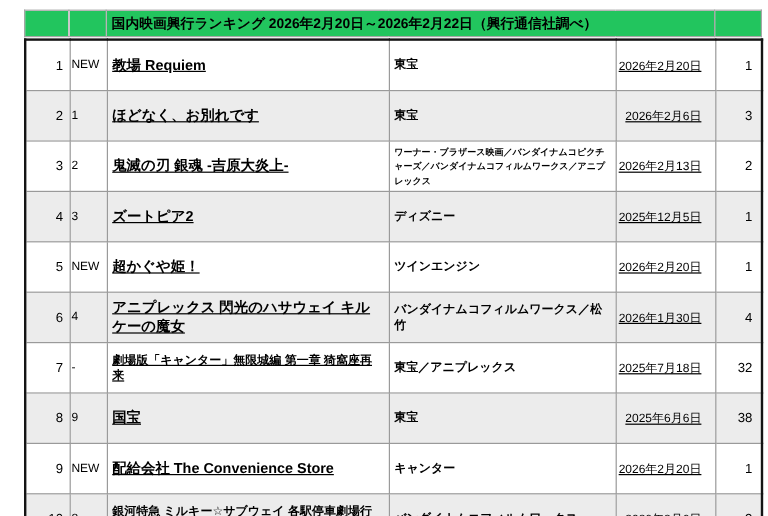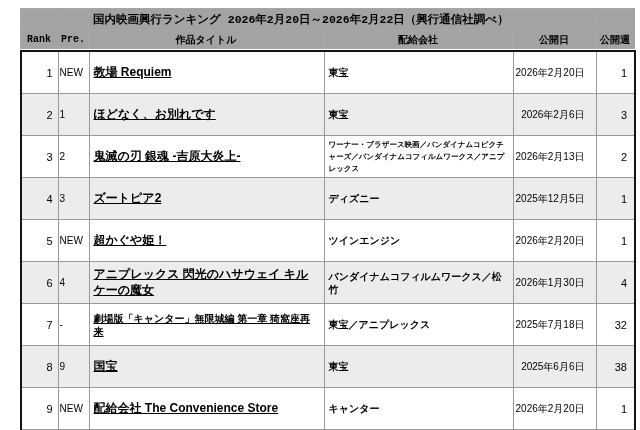--- a/index.html
+++ b/index.html
@@ -8,38 +8,38 @@
     background: #ffffff;
     font-family: "Liberation Sans", "DejaVu Sans", sans-serif;
     color: #000;
     overflow: hidden;
   }
   .sheet { position: absolute; left: 20px; top: 8px; width: 614px; }
 
   table { border-collapse: collapse; table-layout: fixed; width: 614px; }
 
   
-  .head-table td, .head-table th { border: 1px solid #a6a6a6; background: #a3a3a3; overflow: hidden; font-family: Liberation Mono, monospace; }
+  .head-table td, .head-table th { border: 1px solid #a6a6a6; background: #22c55e; overflow: hidden; }
   .title-row td { height: 19px; }
   .t-title { font-size: 11.5px; font-weight: 700; text-align: left; padding: 0 2px 0 4px; white-space: nowrap; }
   .header-row th { height: 17px; font-size: 10px; font-weight: 700; text-align: center; padding: 0 1px; white-space: nowrap; }
 
   
   .data-table { margin-top: 1px; border: 2px solid #141414; }
   .data-table td { border: 1px solid #9a9a9a; height: 37px; vertical-align: middle; overflow: hidden; }
   .data-table tr:nth-child(even) td { background: #ececec; }
   .data-table tr:nth-child(odd) td { background: #ffffff; }
 
   .c-rank { text-align: right; padding-right: 5px; font-size: 11px; }
   .c-pre  { text-align: left; font-size: 10px; padding: 0 1px; }
   .c-title{ text-align: left; padding: 2px 4px; font-size: 12px; font-weight: 700; line-height: 1.3; text-decoration: underline; }
   .c-title.fit { font-size: 10px; }
   .c-dist { text-align: left; padding: 2px 4px; font-size: 10px; font-weight: 700; line-height: 1.3; }
   .c-dist.small { font-size: 7.5px; line-height: 1.6; }
-  .c-date { text-align: right; padding-right: 11px; font-size: 10px; white-space: nowrap; }
+  .c-date { text-align: right; padding-right: 11px; font-size: 10px; white-space: nowrap; text-decoration: underline; }
   .c-week { text-align: right; padding-right: 7px; font-size: 11px; }
 </style>
 </head>
 <body>
 
 <div class="sheet">
 
   <table class="head-table">
     <colgroup>
       <col style="width:37px">
@@ -48,28 +48,20 @@
       <col style="width:189px">
         <col style="width:83px">
         <col style="width:39px">
     </colgroup>
     <tbody>
         <tr class="title-row">
       <td></td>
       <td></td>
       <td class="t-title" colspan="3">国内映画興行ランキング 2026年2月20日～2026年2月22日（興行通信社調べ）</td>
       <td></td>
-    </tr>
-    <tr class="header-row">
-      <th>Rank</th>
-      <th>Pre.</th>
-      <th>作品タイトル</th>
-      <th>配給会社</th>
-      <th>公開日</th>
-      <th>公開週</th>
     </tr>
   </tbody>
     </table>
 
   <table class="data-table">
     <colgroup>
       <col style="width:37px">
         <col style="width:31px">
         <col style="width:235px">
       <col style="width:189px">

